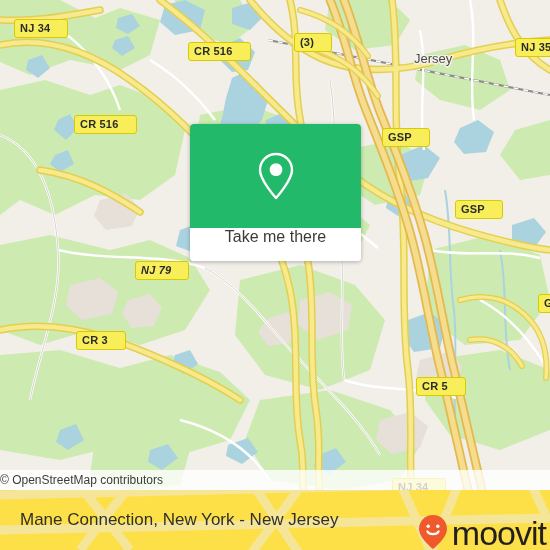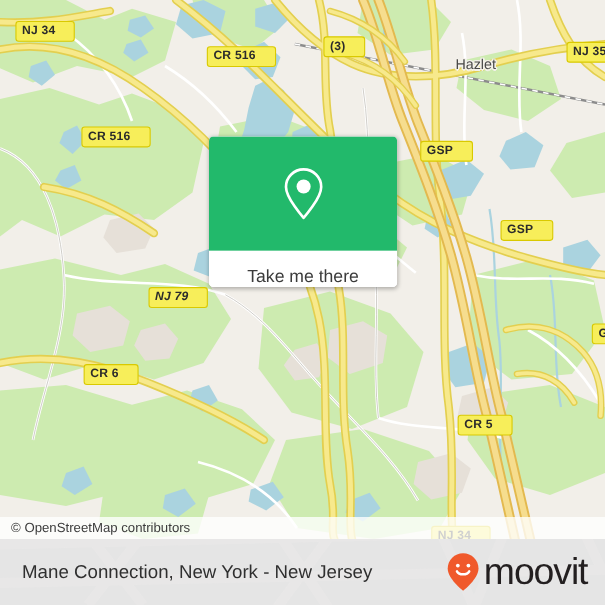--- a/index.html
+++ b/index.html
@@ -38,62 +38,62 @@
       1.5px 0 #f4f1eb, -1.5px 0 #f4f1eb, 0 1.5px #f4f1eb, 0 -1.5px #f4f1eb,
       1px 1px #f4f1eb, -1px -1px #f4f1eb, 1px -1px #f4f1eb, -1px 1px #f4f1eb;
     font-family:"Liberation Sans", sans-serif;
   }
 
   
   #attribution{
     position:absolute;left:0;top:470px;width:550px;height:20px;
     background:rgba(255,255,255,0.78);
     display:flex;align-items:center;
-    box-sizing:border-box;padding-left:10px;
+    box-sizing:border-box;
   }
   #attribution span{
     font-size:12px;color:#3c3c3c;font-family:"Liberation Sans", sans-serif;
   }
 
   
   #card{
     position:absolute;left:190px;top:124px;width:171px;height:137px;
     border-radius:4px;overflow:hidden;
     box-shadow:0 1px 4px rgba(0,0,0,.28);
     background:#ffffff;
   }
   #card-top{
     height:104px;width:100%;
     background:#22b96b;
     display:flex;align-items:center;justify-content:center;
   }
   #card-button{
     height:33px;width:100%;background:#ffffff;
-    display:flex;align-items:flex-end;justify-content:center;
+    display:flex;align-items:flex-start;justify-content:center;
     cursor:pointer;
   }
   #card-button span{
     font-size:16px;color:#3b3b3b;font-family:"Liberation Sans", sans-serif;
   }
 
   
   #footer{
     position:absolute;left:0;top:490px;width:550px;height:60px;
-    background:#e5e5e5;overflow:hidden;
+    background:#fde047;overflow:hidden;
   }
   #footer-watermark{position:absolute;left:0;top:-30px;width:550px;height:90px;opacity:.5;}
   #footer-title{
     position:absolute;left:20px;top:0;height:60px;
     display:flex;align-items:center;
     font-size:17px;color:#2f2f2f;white-space:nowrap;
     font-family:"Liberation Sans", sans-serif;
   }
   #logo{
-    position:absolute;right:16px;top:0;height:60px;
-    display:flex;align-items:center;gap:4px;
+    position:absolute;right:4px;top:0;height:60px;
+    display:flex;align-items:flex-end;gap:4px;
   }
   #logo-text{
     font-size:34px;color:#231f20;letter-spacing:-1px;
     font-family:"Liberation Sans", sans-serif;
     line-height:34px;
   }
 </style>
 </head>
 <body>
 
@@ -242,25 +242,25 @@
 
     <div class="shield" style="left:14px;  top:19px;">NJ 34</div>
     <div class="shield" style="left:188px; top:42px;">CR 516</div>
     <div class="shield" style="left:294px; top:33px;">(3)</div>
     <div class="shield" style="left:515px; top:38px;">NJ 35</div>
     <div class="shield" style="left:74px;  top:115px;">CR 516</div>
     <div class="shield" style="left:382px; top:128px;">GSP</div>
     <div class="shield" style="left:455px; top:200px;">GSP</div>
     <div class="shield" style="left:135px; top:261px;font-style:italic;">NJ 79</div>
     <div class="shield" style="left:538px; top:294px;">G</div>
-    <div class="shield" style="left:76px;  top:331px;">CR 6</div>
+    <div class="shield" style="left:76px;  top:331px;">CR 3</div>
     <div class="shield" style="left:416px; top:377px;">CR 5</div>
     <div class="shield" style="left:392px; top:478px;">NJ 34</div>
 
-    <div class="placelabel" style="left:414px; top:51px;">Hazlet</div>
+    <div class="placelabel" style="left:414px; top:51px;">Jersey</div>
 
     <div id="attribution">
       <span>© OpenStreetMap contributors</span>
     </div>
   </div>
 
   <div id="card">
     <div id="card-top">
       <svg width="38" height="50" viewBox="0 0 38 50">
         <path d="M19,3 C10.2,3 3,10.1 3,18.9 C3,29.2 19,47 19,47 C19,47 35,29.2 35,18.9 C35,10.1 27.8,3 19,3 Z" fill="none" stroke="#ffffff" stroke-width="2.4" stroke-linejoin="round"></path>

